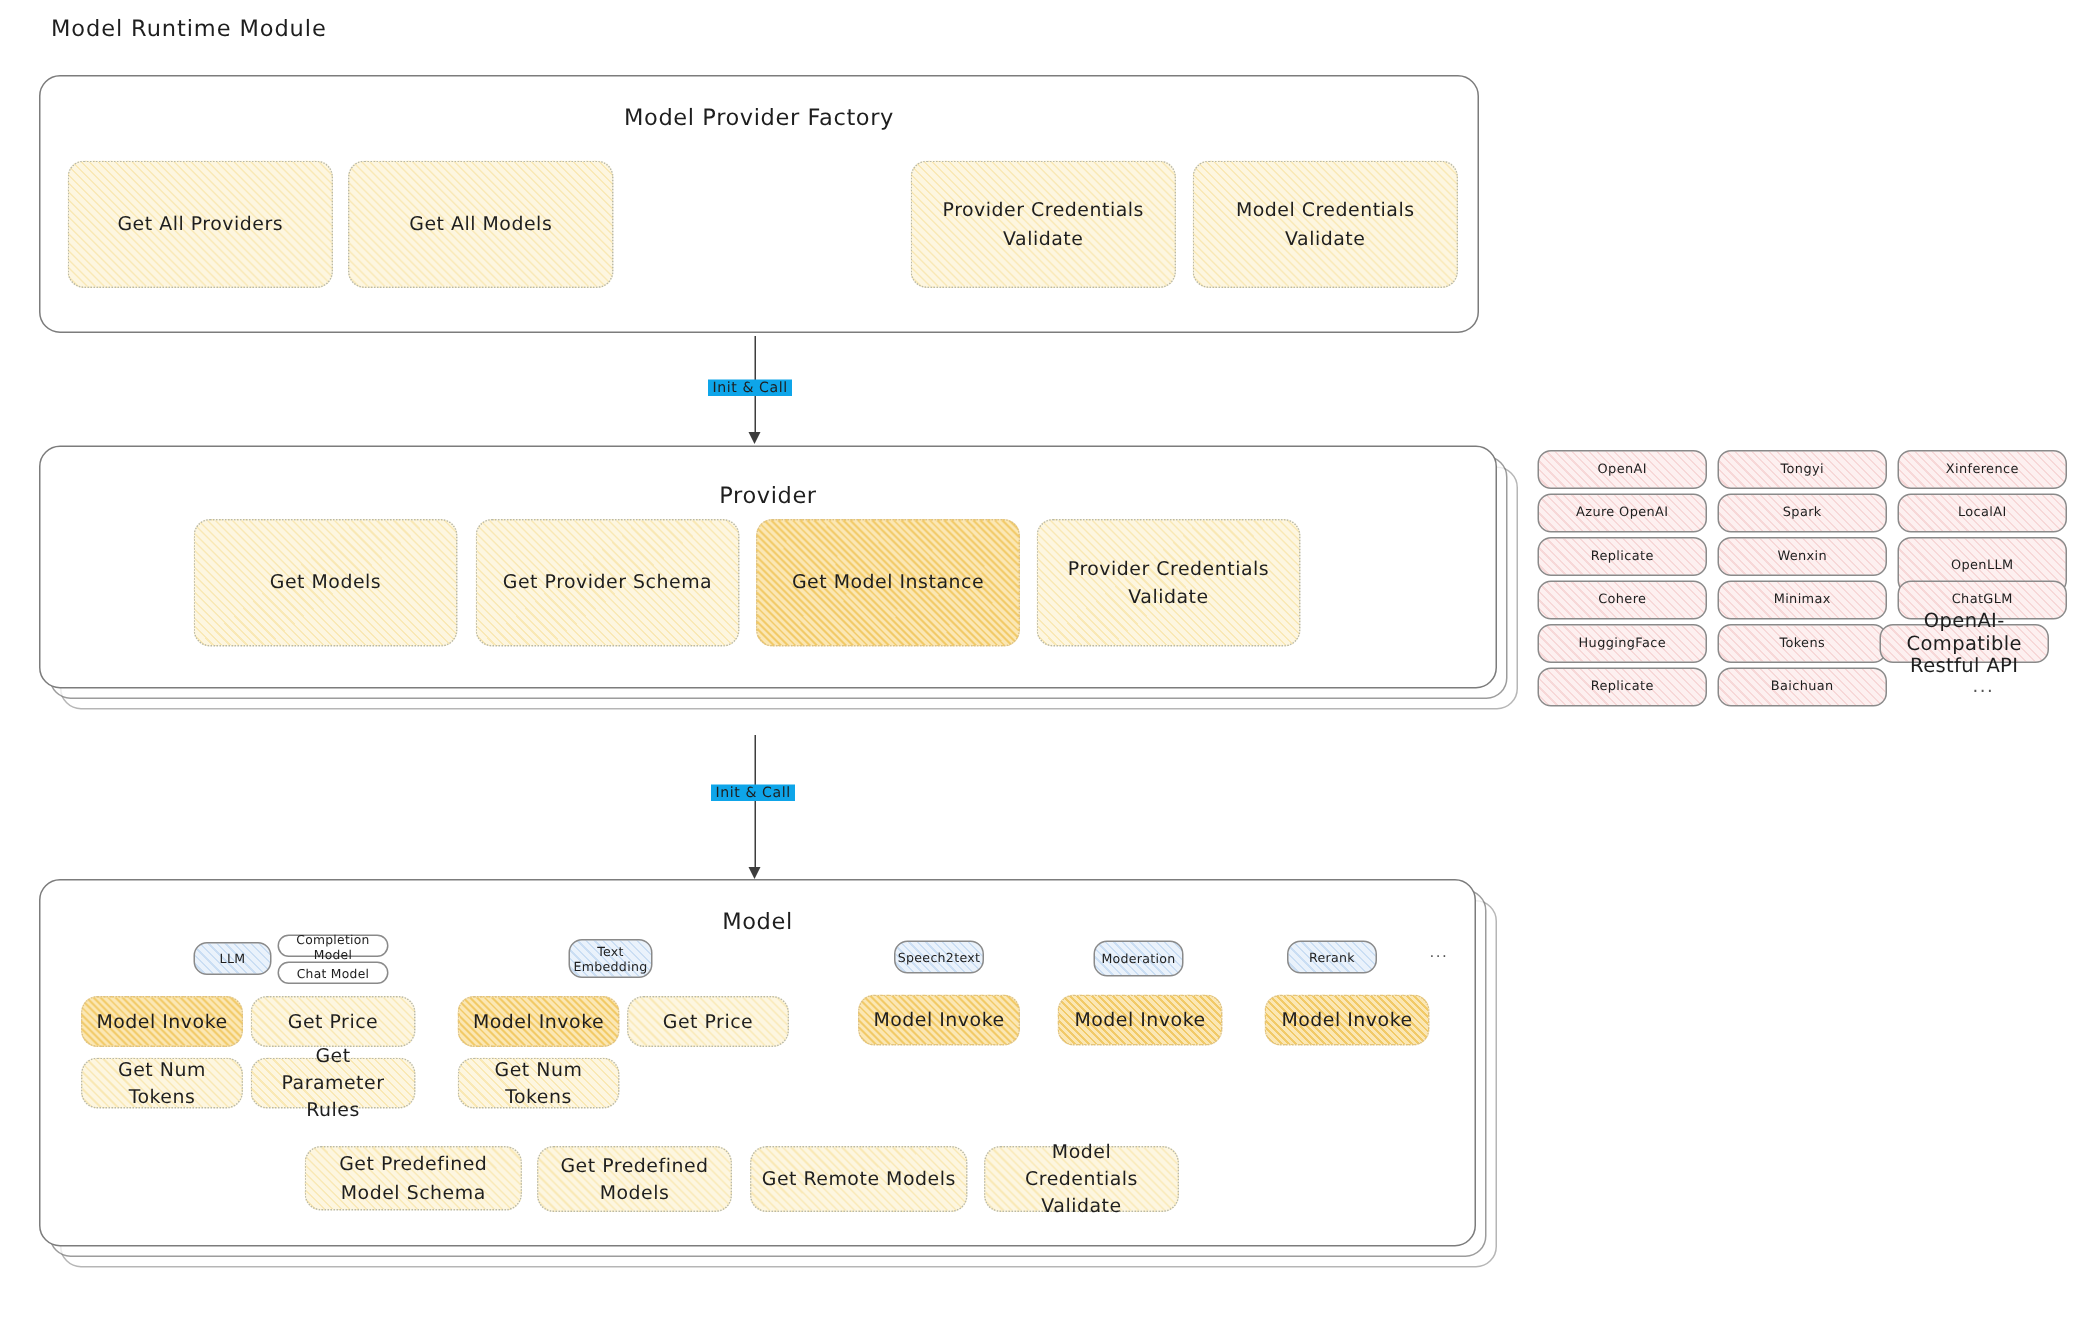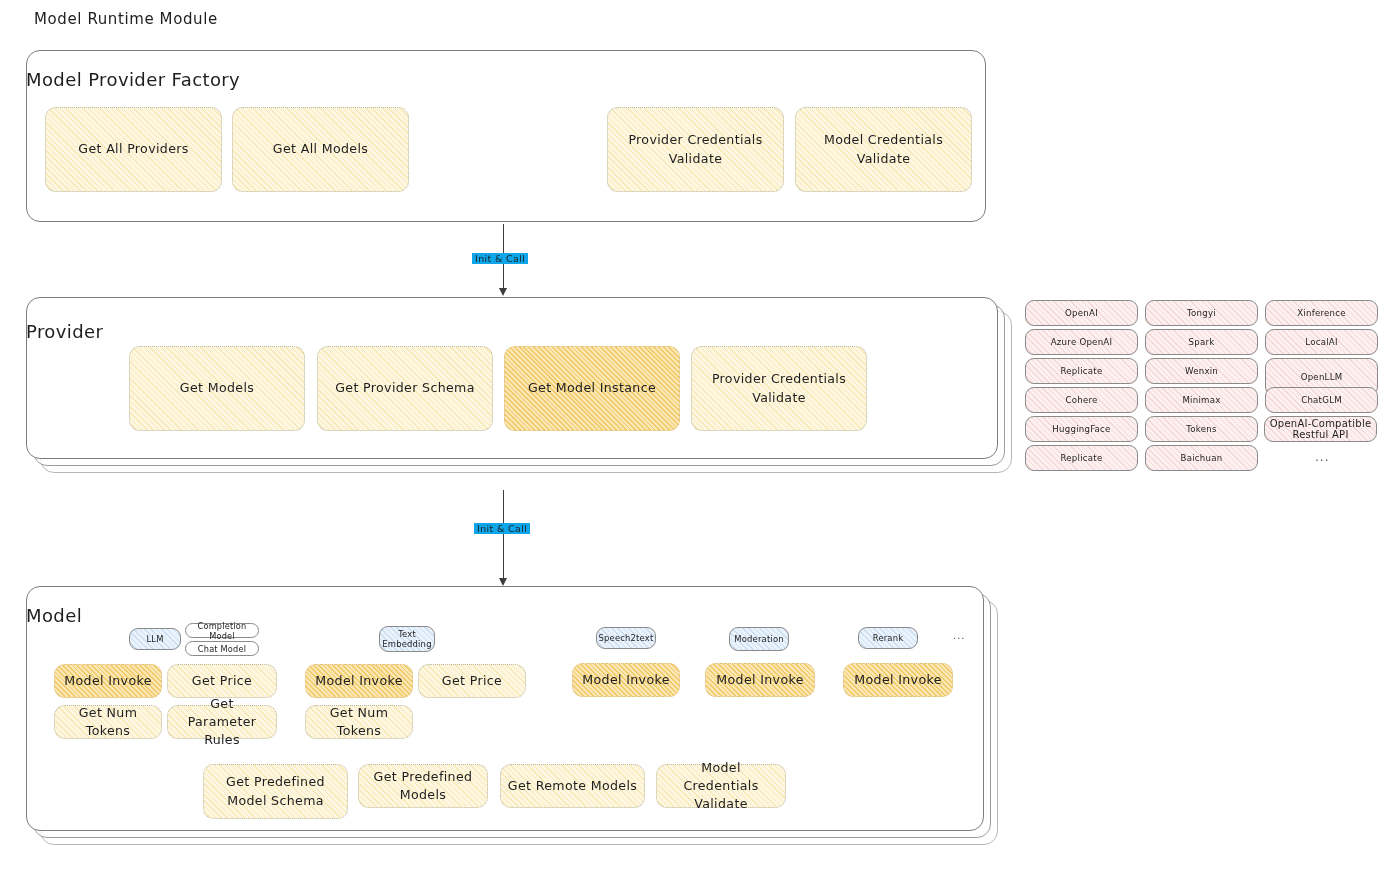--- a/index.html
+++ b/index.html
@@ -26,22 +26,22 @@
     border:1.3px solid #7c7c7c;
     border-radius:14px;
     background:#ffffff;
     box-sizing:border-box;
   }
   .stack .layer.l3{opacity:.55;}
   .stack .layer.l2{opacity:.75;}
   .stack .layer.front{opacity:1;}
 
   .panel-title{
-    position:absolute;left:0;right:0;
-    font-size:18px;letter-spacing:.4px;color:#1e1e1e;
+    position:absolute;left:0;right:0;text-align:center;
+    font-size:15px;letter-spacing:.4px;color:#1e1e1e;
   }
 
   
   .node{
     position:absolute;box-sizing:border-box;
     border:1.15px dotted #b9b9a8;
     border-radius:11px;
     display:flex;align-items:center;justify-content:center;
     text-align:center;
     font-size:12.6px;line-height:1.45;letter-spacing:.35px;
@@ -169,21 +169,21 @@
     <div class="chip-pink" style="left:120px;top:29px;width:113px;height:26px;">Spark</div>
     <div class="chip-pink" style="left:120px;top:58px;width:113px;height:26px;">Wenxin</div>
     <div class="chip-pink" style="left:120px;top:87px;width:113px;height:26px;">Minimax</div>
     <div class="chip-pink" style="left:120px;top:116px;width:113px;height:26px;">Tokens</div>
     <div class="chip-pink" style="left:120px;top:145px;width:113px;height:26px;">Baichuan</div>
 
     <div class="chip-pink" style="left:240px;top:0;width:113px;height:26px;">Xinference</div>
     <div class="chip-pink" style="left:240px;top:29px;width:113px;height:26px;">LocalAI</div>
     <div class="chip-pink" style="left:240px;top:58px;width:113px;height:38px;">OpenLLM</div>
     <div class="chip-pink" style="left:240px;top:87px;width:113px;height:26px;">ChatGLM</div>
-    <div class="chip-pink" style="left:239px;top:116px;width:113px;height:26px;font-size:10px;">OpenAI-Compatible Restful API</div>
+    <div class="chip-pink" style="left:228px;top:116px;width:113px;height:26px;font-size:13px;">OpenAI-Compatible Restful API</div>
     <div class="ellipsis" style="left:290px;top:150px;">...</div>
   </div>
 
   <div class="arrow" style="left:503px;top:490px;height:96px;">
     <div class="line" style="height:88px;"></div>
     <div class="head" style="top:88px;"></div>
   </div>
   <div class="arrow-label" style="left:474px;top:523px;">Init &amp; Call</div>
 
   <div class="stack" style="left:26px;top:586px;width:990px;height:270px;">
@@ -211,19 +211,19 @@
     <div class="node y2" style="left:546px;top:77px;width:108px;height:34px;">Model Invoke</div>
 
     <div class="chip-blue" style="left:703px;top:41px;width:60px;height:24px;">Moderation</div>
     <div class="node y2" style="left:679px;top:77px;width:110px;height:34px;">Model Invoke</div>
 
     <div class="chip-blue" style="left:832px;top:41px;width:60px;height:22px;">Rerank</div>
     <div class="node y2" style="left:817px;top:77px;width:110px;height:34px;">Model Invoke</div>
 
     <div class="ellipsis" style="left:927px;top:44px;font-size:10px;">...</div>
 
-    <div class="node y" style="left:177px;top:178px;width:145px;height:55px;border-radius:10px;">Get Predefined Model Schema</div>
+    <div class="node y" style="left:177px;top:178px;width:145px;height:43px;">Get Predefined Model Schema</div>
     <div class="node y" style="left:332px;top:178px;width:130px;height:44px;">Get Predefined Models</div>
     <div class="node y" style="left:474px;top:178px;width:145px;height:44px;">Get Remote Models</div>
     <div class="node y" style="left:630px;top:178px;width:130px;height:44px;">Model Credentials Validate</div>
   </div>
 
 </div>
 
 </body></html>

